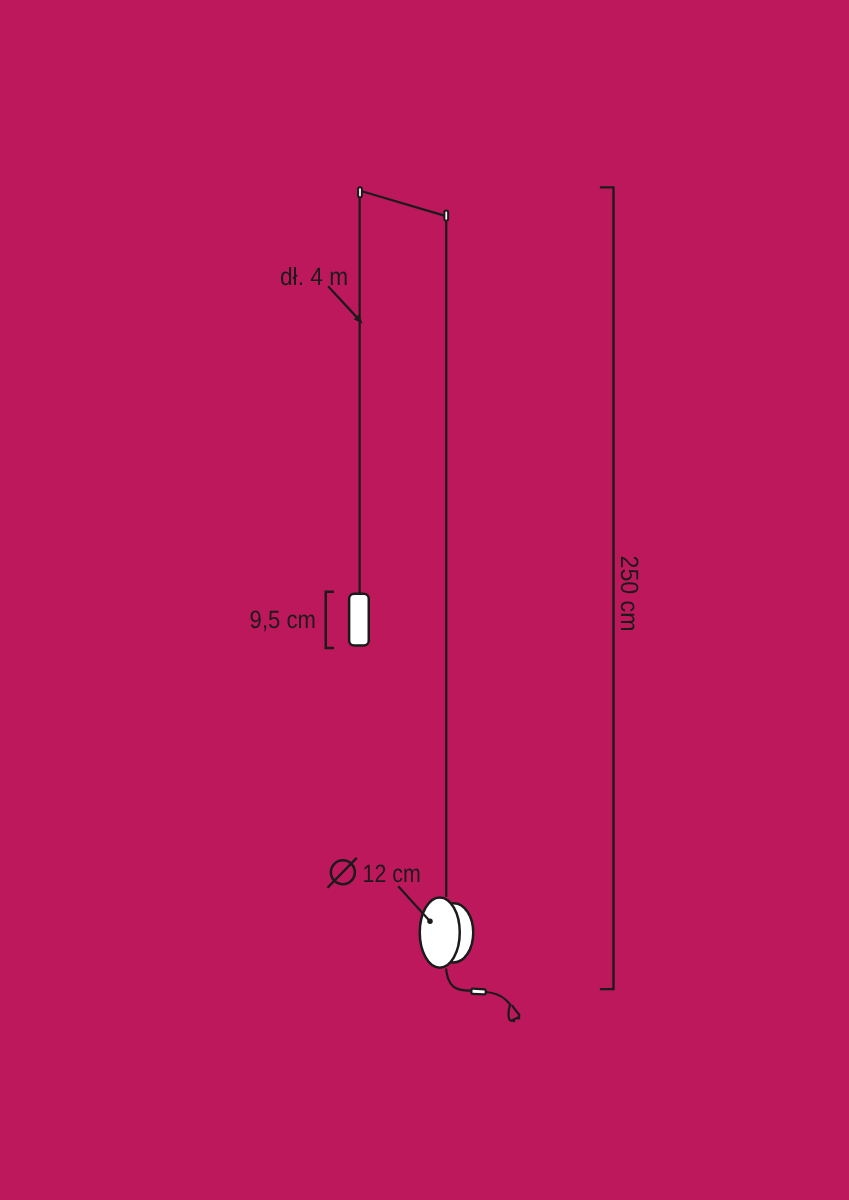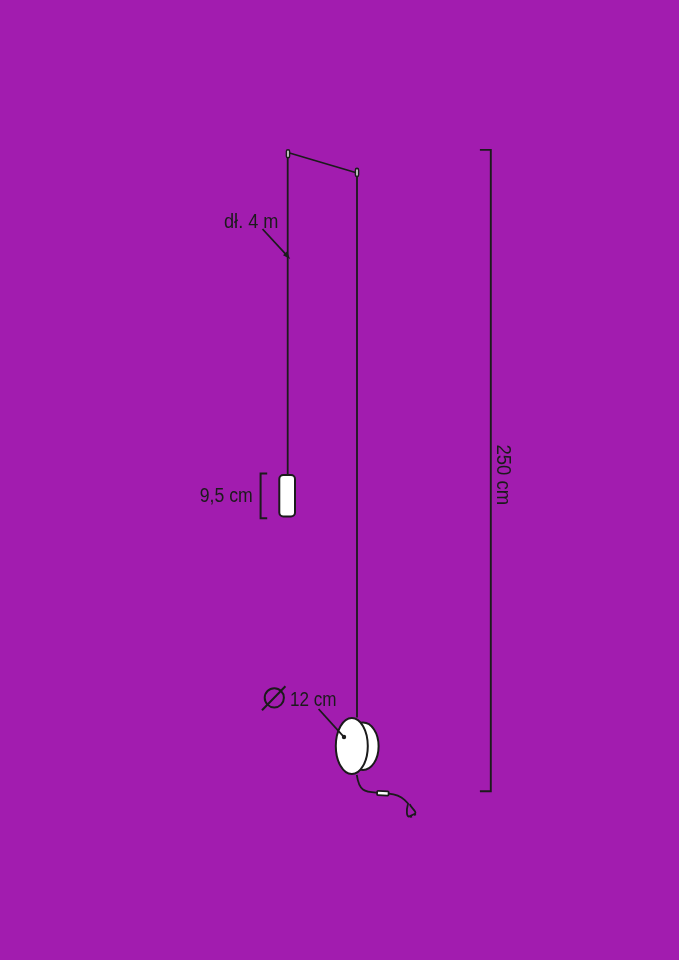--- a/index.html
+++ b/index.html
@@ -1,16 +1,16 @@
 <!DOCTYPE html>
 <html><head>
 <meta charset="utf-8">
 <style>
   html,body{margin:0;padding:0;background:#ffffff;}
-  #stage{position:relative;width:679px;height:960px;background:#a21caf;overflow:hidden;}
+  #stage{position:relative;width:679px;height:960px;background:#be185d;overflow:hidden;}
   svg{display:block;}
   text{font-family:"Liberation Sans",sans-serif;fill:#1b1b1b;}
 </style>
 </head>
 <body>
 <div id="stage">
 <svg width="679" height="960" viewBox="0 0 679 960">
   <g stroke="#1b1b1b" fill="none" stroke-width="2">
 
     <line x1="289.5" y1="153" x2="355.5" y2="172.5" stroke-width="1.8"></line>

